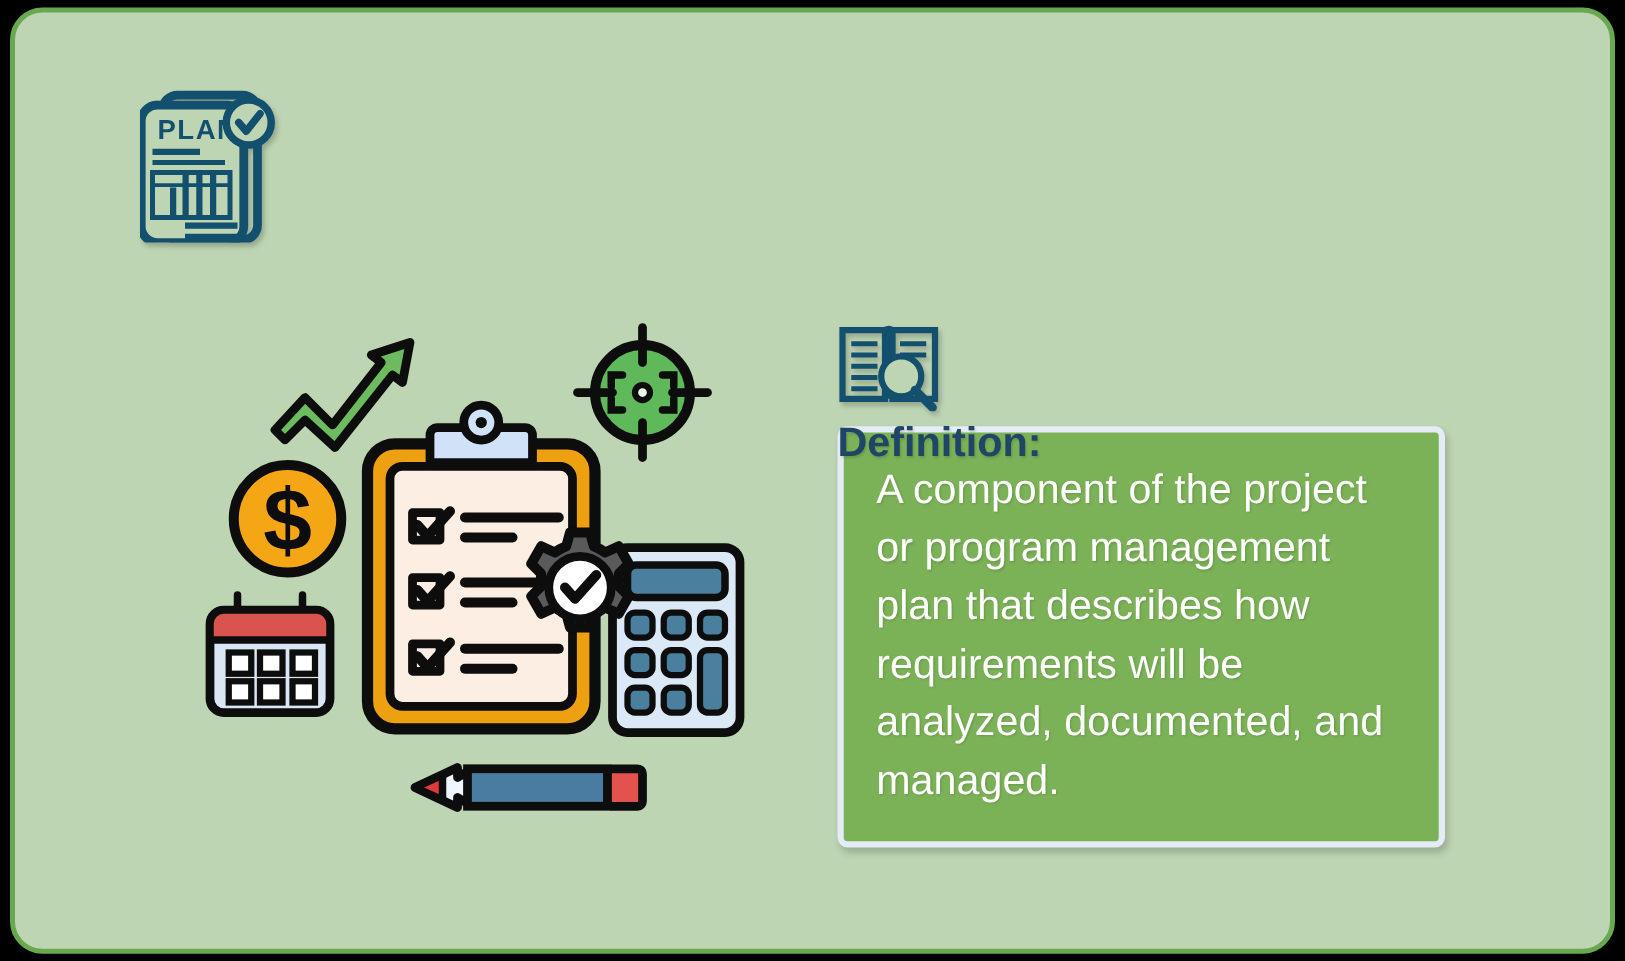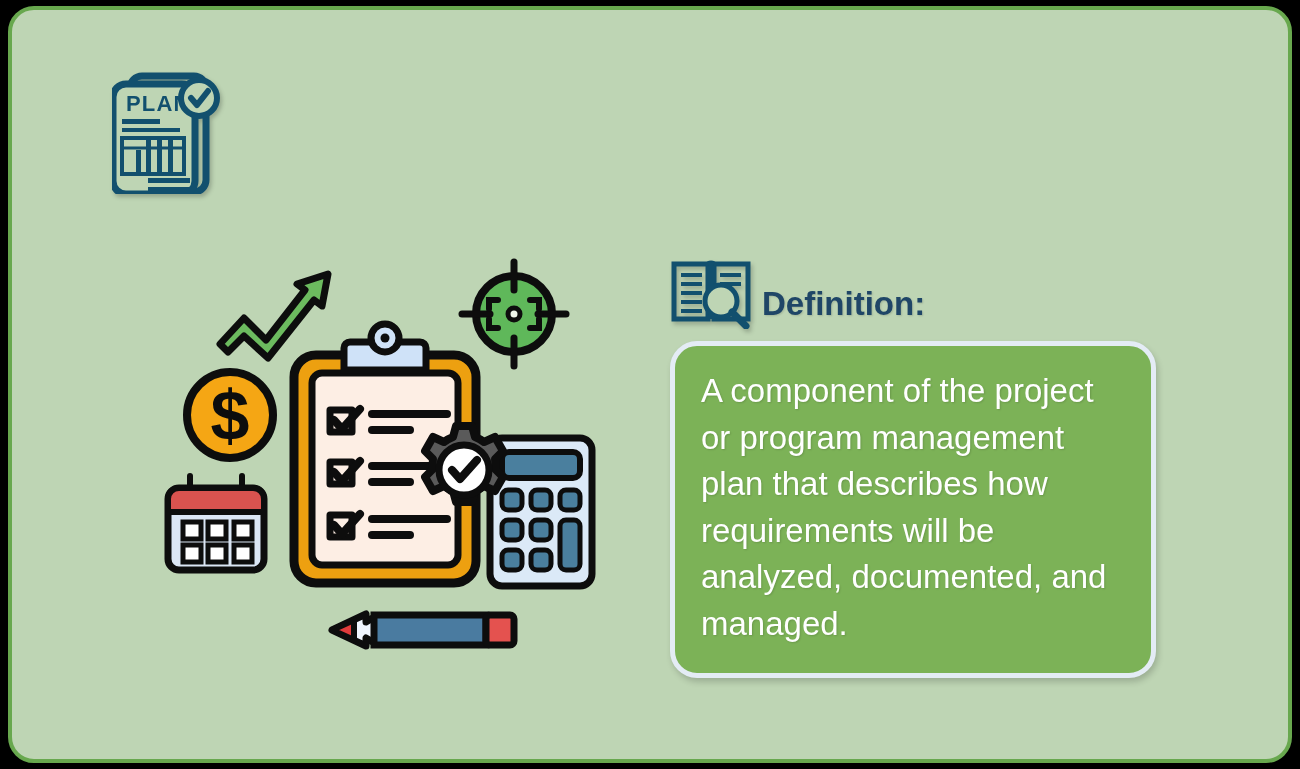--- a/index.html
+++ b/index.html
@@ -61,44 +61,45 @@
 
   
   .definition-block {
     position: absolute;
     left: 658px;
     top: 243px;
     width: 490px;
   }
   .definition-head {
     display: flex;
-    align-items: flex-end;
+    align-items: flex-start;
     gap: 6px;
     height: 76px;
+    flex-direction: column;
   }
   .book-icon {
     width: 86px;
     height: 76px;
     flex: 0 0 auto;
     filter: drop-shadow(2px 3px 2px rgba(0,0,0,0.22));
   }
   .definition-label {
     font-size: 33px;
     font-weight: bold;
     color: #1f4667;
     padding-bottom: 6px;
     text-shadow: 1px 1px 2px rgba(0,0,0,0.15);
   }
   .definition-card {
     margin-top: 12px;
     width: 486px;
     box-sizing: border-box;
     background: #7cb257;
     border: 5px solid #e4ecf5;
-    border-radius: 27px;
+    border-radius: 8px;
     padding: 22px 26px 26px 26px;
     box-shadow: 2px 4px 6px rgba(0,0,0,0.18);
   }
   .definition-text {
     color: #ffffff;
     font-size: 33px;
     line-height: 1.41;
     font-weight: normal;
     text-shadow: 1px 1px 2px rgba(0,0,0,0.14);
   }

